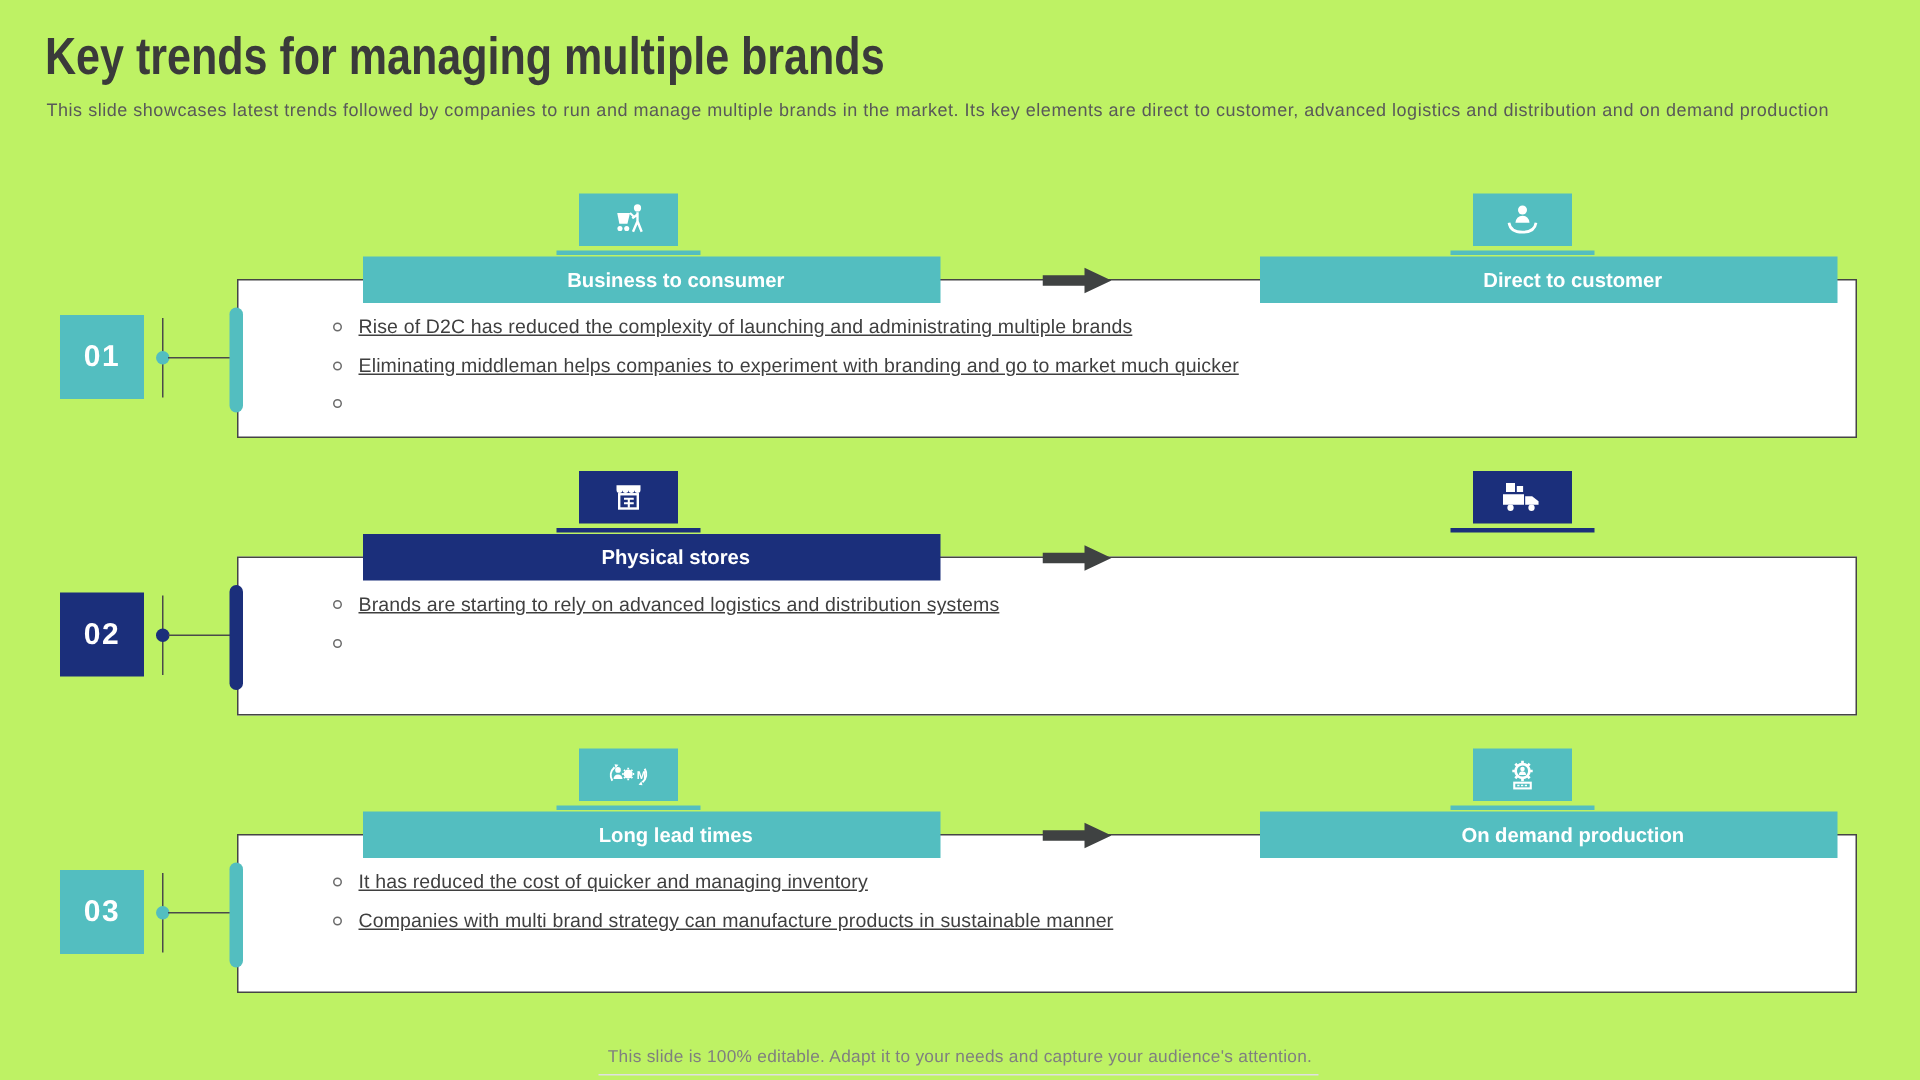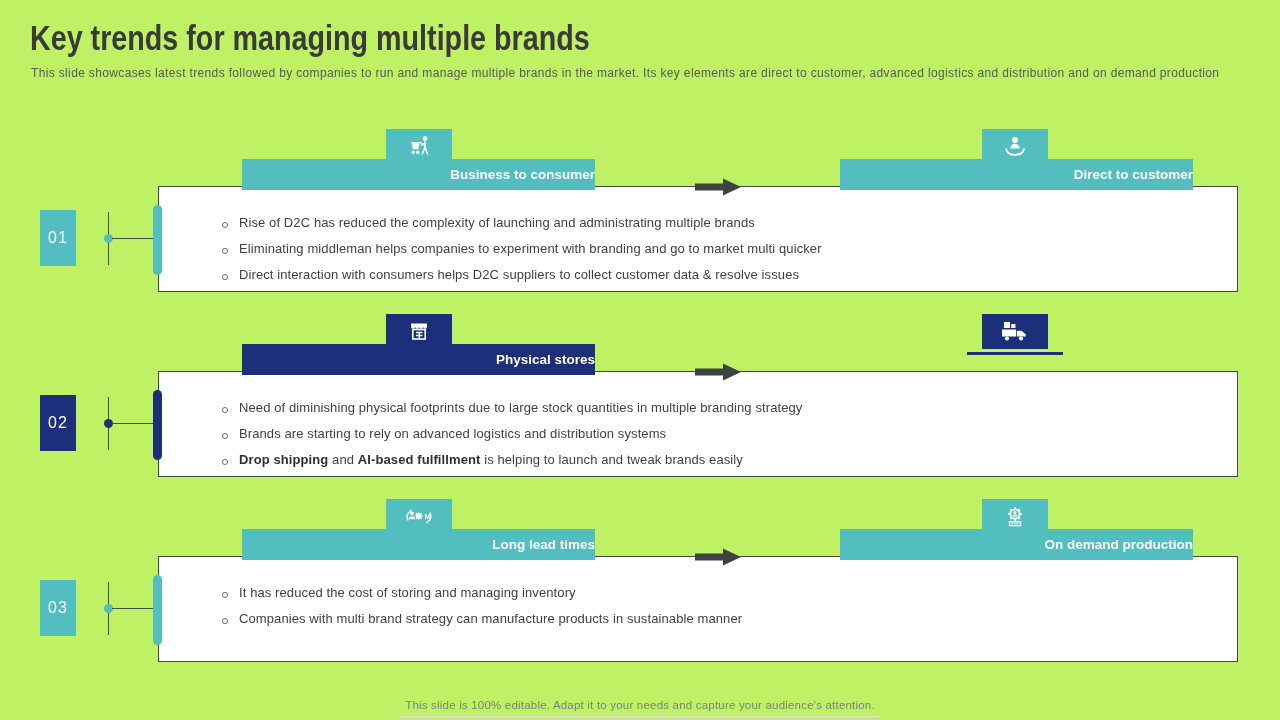--- a/index.html
+++ b/index.html
@@ -22,50 +22,51 @@
   .trend-row{position:absolute;left:0;width:1280px;height:170px;}
   .row-1{top:129px;} .row-2{top:314px;} .row-3{top:499px;}
   .accent-teal{--accent:#53bec0;}
   .accent-navy{--accent:#1b2f7b;}
 
   .outline-box{
     position:absolute;left:158px;top:57px;width:1080px;height:106px;
     border:1px solid #454545;background:#ffffff;box-sizing:border-box;
   }
   .num-badge{
-    position:absolute;left:40px;top:81px;width:36px;height:56px;
-    background:var(--accent);color:#ffffff;font-weight:400;font-size:16px;
+    position:absolute;left:40px;top:81px;width:56px;height:56px;
+    background:var(--accent);color:#ffffff;font-weight:700;font-size:20px;
     letter-spacing:1px;text-align:center;line-height:56px;
   }
   .tick-v{position:absolute;left:108px;top:83px;width:1px;height:53px;background:#4a4a4a;}
   .conn-dot{position:absolute;left:104px;top:105px;width:9px;height:9px;border-radius:50%;background:var(--accent);}
   .conn-h{position:absolute;left:112px;top:109px;width:47px;height:1px;background:#4a4a4a;}
   .accent-bar{position:absolute;left:153px;top:76px;width:9px;height:70px;border-radius:5px;background:var(--accent);}
 
   .label-box{
-    position:absolute;top:30px;width:353px;height:31px;background:var(--accent);
-    color:#ffffff;font-weight:700;font-size:13.5px;text-align:right;line-height:31px;
+    position:absolute;top:42px;width:353px;height:31px;background:var(--accent);
+    color:#ffffff;font-weight:700;font-size:13.5px;text-align:center;line-height:31px;
     z-index:2;
+    padding-left:32px;
   }
   .label-left{left:242px;} .label-right{left:840px;}
 
   .flow-arrow{position:absolute;left:695px;top:49px;z-index:3;line-height:0;}
 
   .icon-sq{
     position:absolute;top:0;width:66px;height:35px;background:var(--accent);
     display:flex;align-items:center;justify-content:center;line-height:0;
   }
   .icon-left{left:386px;} .icon-right{left:982px;}
   .icon-underline{position:absolute;top:38px;width:96px;height:2.5px;background:var(--accent);}
   .ul-left{left:371px;} .ul-right{left:967px;}
 
   .bullets{position:absolute;left:220px;top:81px;width:1000px;margin:0;padding:0;list-style:none;}
   .bullets li{
-    display:flex;align-items:center;height:25.7px;
-    font-size:13px;color:#3f3f3f;letter-spacing:0.1px;
+    display:flex;align-items:flex-start;height:25.7px;
+    font-size:13px;color:#3f3f3f;letter-spacing:0.1px;text-decoration:underline;
   }
   .bullet-marker{
     flex:0 0 auto;width:6px;height:6px;border:1.2px solid #6b6b6b;border-radius:50%;
     margin:5px 11px 0 2px;box-sizing:border-box;
   }
   .bullets b{font-weight:700;color:#303030;}
 
   
   .footer-text{
     position:absolute;left:0;right:0;top:699px;margin:0;text-align:center;
@@ -119,25 +120,24 @@
     </div>
     <div class="label-box label-right">Direct to customer</div>
 
     <ul class="bullets">
       <li>
           <span class="bullet-marker"></span>
           <span>Rise of D2C has reduced the complexity of launching and administrating multiple brands</span>
         </li>
       <li>
           <span class="bullet-marker"></span>
-          <span>Eliminating middleman helps companies to experiment with branding and go to market multi quicker</span>
-        </li>
-      <li>
-          <span class="bullet-marker"></span>
-          <span>Direct interaction with consumers helps D2C suppliers to collect customer data &amp; resolve issues</span>
+          <span>Eliminating middleman helps companies to experiment with branding and go to market much quicker</span>
+        </li>
+      <li>
+          <span class="bullet-marker"></span>
         </li>
     </ul>
   </div>
 
   <div class="trend-row row-2 accent-navy">
     <div class="outline-box"></div>
     <div class="num-badge">02</div>
     <div class="tick-v"></div>
     <div class="conn-dot"></div>
     <div class="conn-h"></div>
@@ -166,29 +166,24 @@
     <div class="label-box label-left">Physical stores</div>
     <div class="flow-arrow">
       <svg width="46" height="18" viewBox="0 0 46 18">
           <path d="M0 5.5 H28 V0.5 L46 9 L28 17.5 V12.5 H0 Z" fill="#3f4242"></path>
         </svg>
     </div>
 
     <ul class="bullets">
       <li>
           <span class="bullet-marker"></span>
-          <span>Need of diminishing physical footprints due to large stock quantities in multiple branding strategy</span>
-        </li>
-      <li>
-          <span class="bullet-marker"></span>
           <span>Brands are starting to rely on advanced logistics and distribution systems</span>
         </li>
       <li>
           <span class="bullet-marker"></span>
-          <span><b>Drop shipping</b><span> and </span><b>AI-based fulfillment</b><span> is helping to launch and tweak brands easily</span></span>
         </li>
     </ul>
   </div>
 
   <div class="trend-row row-3 accent-teal">
     <div class="outline-box"></div>
     <div class="num-badge">03</div>
     <div class="tick-v"></div>
     <div class="conn-dot"></div>
     <div class="conn-h"></div>
@@ -224,21 +219,21 @@
     <div class="flow-arrow">
       <svg width="46" height="18" viewBox="0 0 46 18">
           <path d="M0 5.5 H28 V0.5 L46 9 L28 17.5 V12.5 H0 Z" fill="#3f4242"></path>
         </svg>
     </div>
     <div class="label-box label-right">On demand production</div>
 
     <ul class="bullets">
       <li>
           <span class="bullet-marker"></span>
-          <span>It has reduced the cost of storing and managing inventory</span>
+          <span>It has reduced the cost of quicker and managing inventory</span>
         </li>
       <li>
           <span class="bullet-marker"></span>
           <span>Companies with multi brand strategy can manufacture products in sustainable manner</span>
         </li>
     </ul>
   </div>
 
   <p class="footer-text">This slide is 100% editable. Adapt it to your needs and capture your audience's attention.</p>
   <div class="footer-line"></div>

